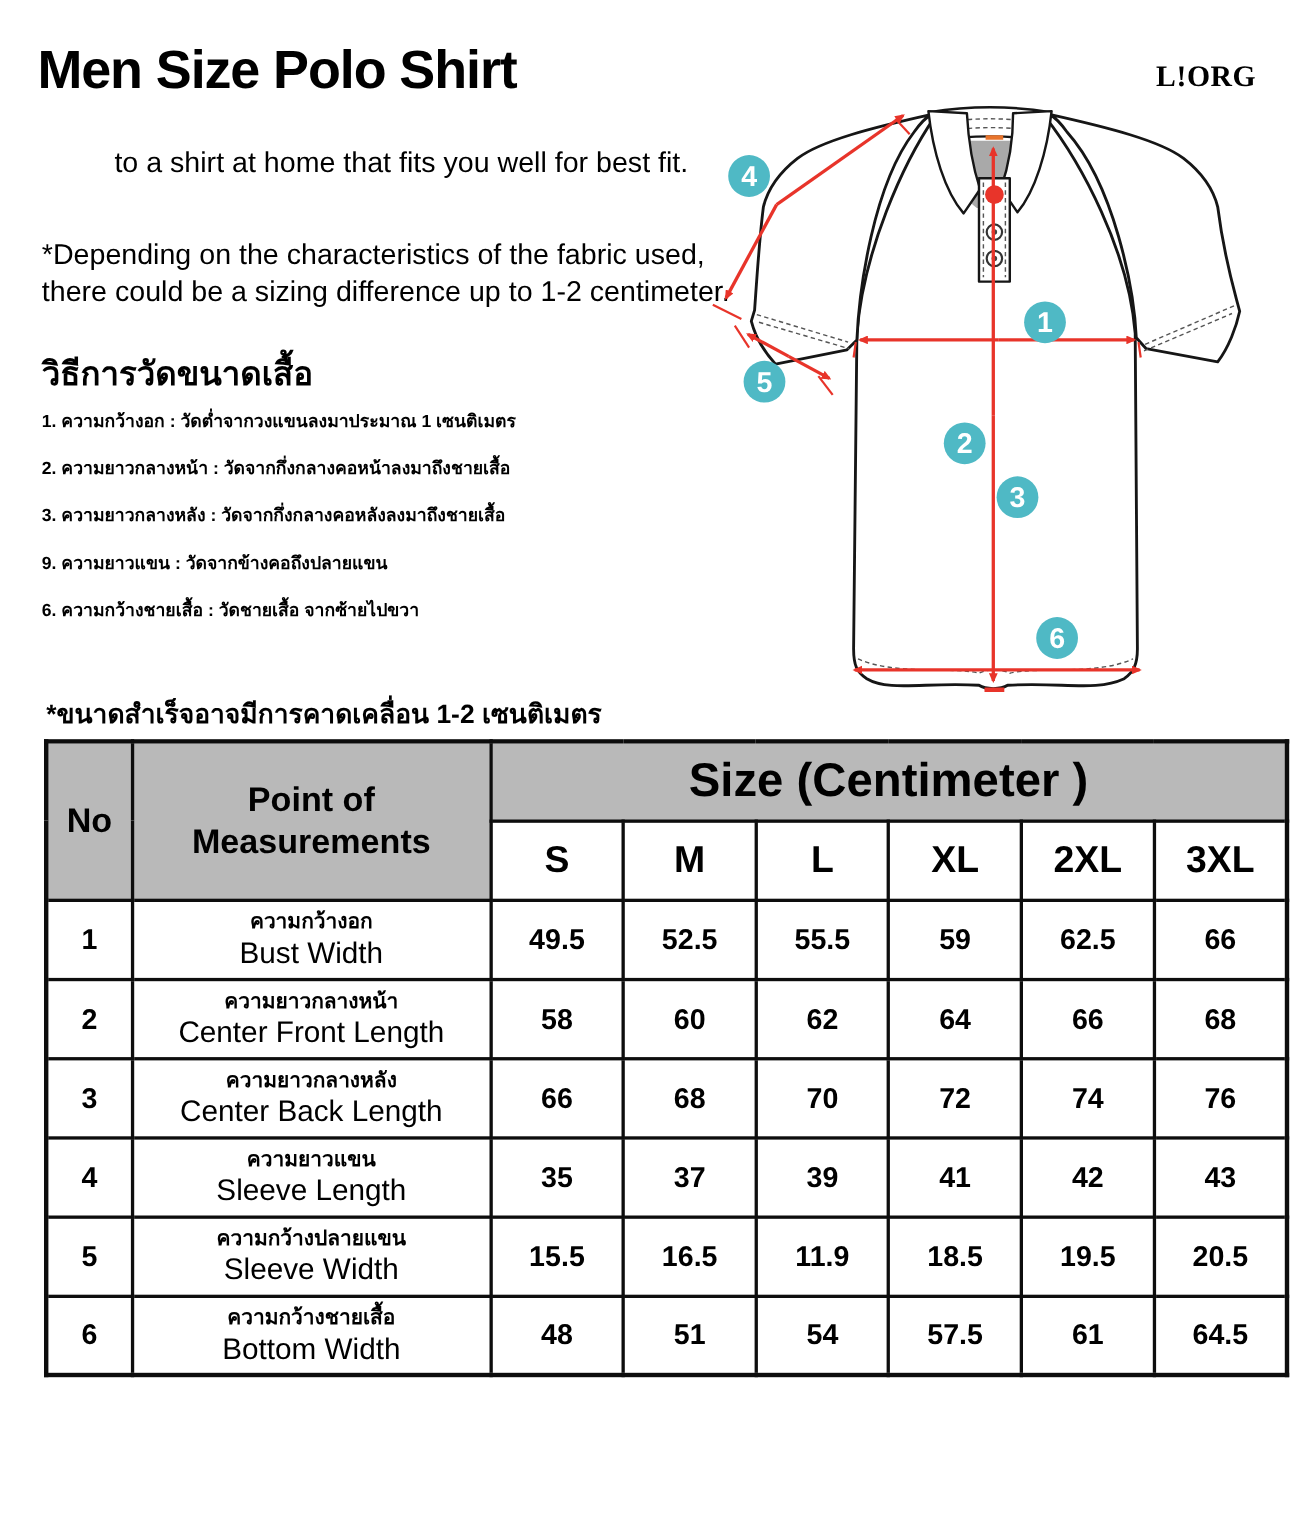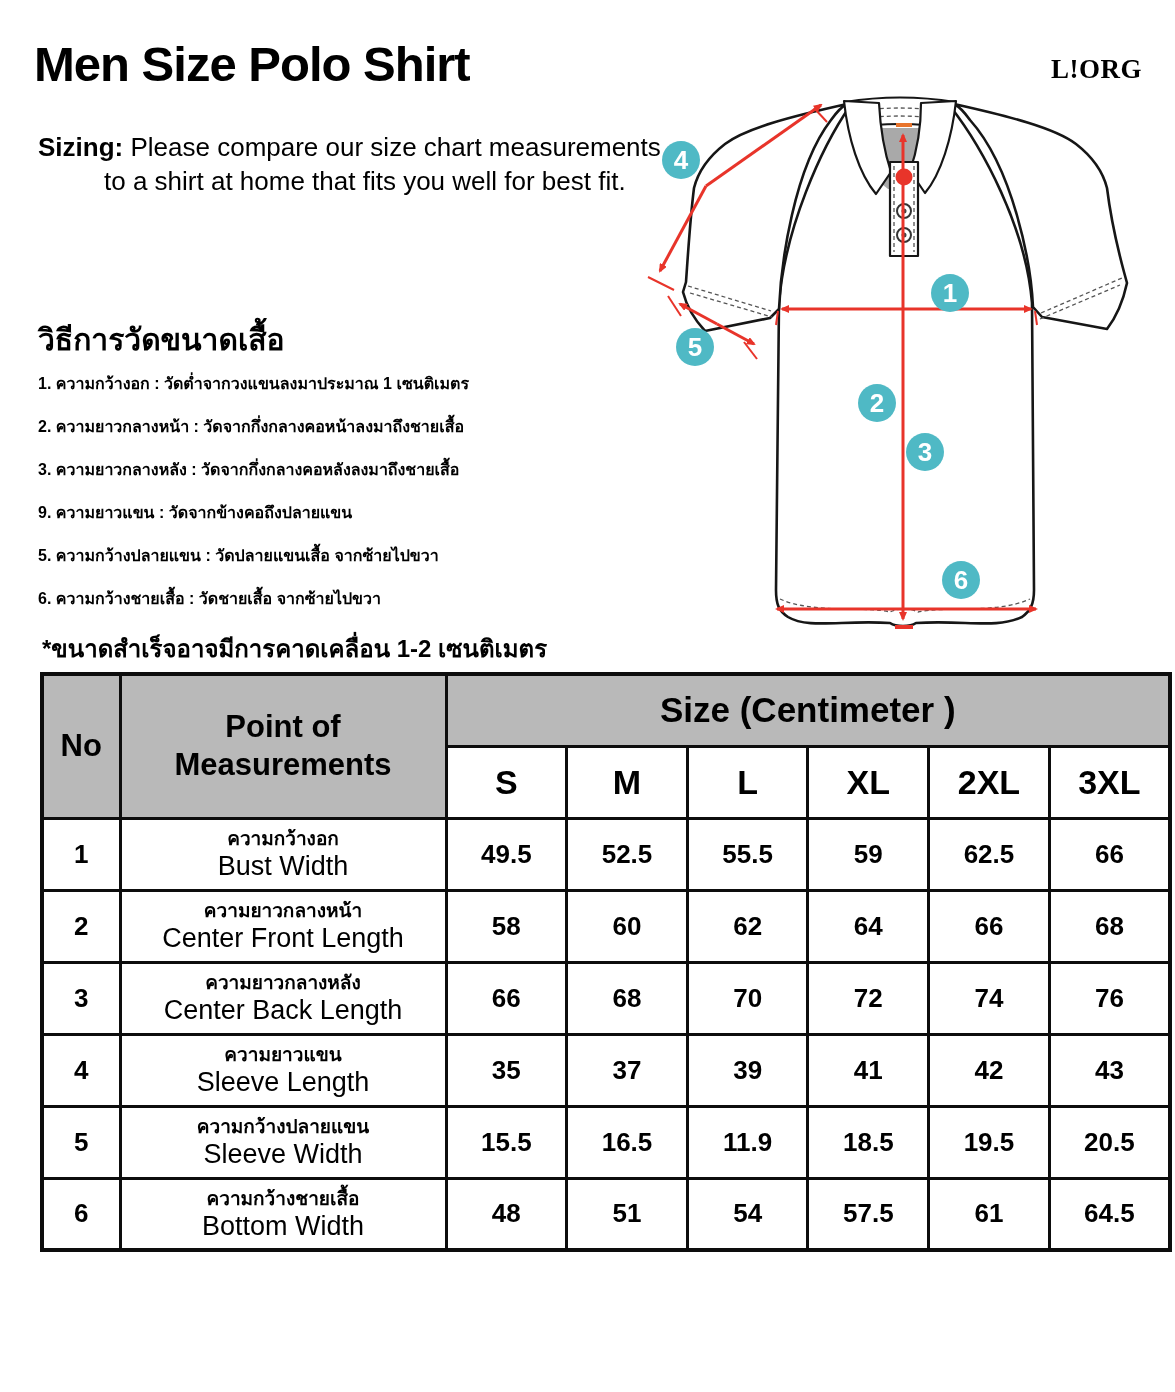--- a/index.html
+++ b/index.html
@@ -42,49 +42,51 @@
   .btn-dot{fill:#444;stroke:none;}
   .marker-circle{fill:var(--teal);stroke:none;}
   .marker-num{fill:#ffffff;font-size:26px;font-weight:700;text-anchor:middle;
               font-family:"Liberation Sans","DejaVu Sans",sans-serif;}
 
   .table-wrap{position:absolute;left:40px;top:672px;}
   table{border-collapse:collapse;table-layout:fixed;width:1132px;border:4px solid #0d0d0d;}
   th,td{border:3px solid #0d0d0d;text-align:center;vertical-align:middle;padding:0;overflow:hidden;}
   .h-no{width:78px;background:var(--gray-header);font-size:31px;font-weight:700;}
   .h-point{width:326px;background:var(--gray-header);font-size:31px;font-weight:700;line-height:38px;padding:0 34px;}
-  .h-size{background:var(--gray-header);font-size:35px;font-weight:700;height:72px;}
+  .h-size{background:var(--gray-header);font-size:43px;font-weight:700;height:72px;}
   .size-header-row th{height:72px;font-size:34px;font-weight:700;background:#fff;}
   tbody td{height:72px;background:#fff;}
   .c-no{font-size:26px;font-weight:700;}
   .thai-label{font-size:19px;font-weight:700;line-height:25px;}
   .en-label{font-size:27px;font-weight:400;line-height:31px;}
   .c-val{font-size:26px;font-weight:700;margin-top:34px;}
 </style>
 </head>
 <body>
 
 <div class="page">
 
   <div class="title">Men Size Polo Shirt</div>
   <div class="logo">L!ORG</div>
 
   <div class="intro-sizing">
-    <div><span class="lbl">Sizing:</span> <span>Please compare our size chart measurements</span></div>
     <div class="line2">to a shirt at home that fits you well for best fit.</div>
   </div>
 
+  <div class="intro-fabric">
+    <div>*Depending on the characteristics of the fabric used,</div>
+    <div>there could be a sizing difference up to 1-2 centimeter.</div>
+  </div>
 
   <div class="thai-heading">วิธีการวัดขนาดเสื้อ</div>
   <div class="thai-list">
       <div class="thai-item">1. ความกว้างอก : วัดต่ำจากวงแขนลงมาประมาณ 1 เซนติเมตร</div>
       <div class="thai-item">2. ความยาวกลางหน้า : วัดจากกึ่งกลางคอหน้าลงมาถึงชายเสื้อ</div>
       <div class="thai-item">3. ความยาวกลางหลัง : วัดจากกึ่งกลางคอหลังลงมาถึงชายเสื้อ</div>
       <div class="thai-item">9. ความยาวแขน : วัดจากข้างคอถึงปลายแขน</div>
-      <div class="thai-item">5. ความกว้างปลายแขน : วัดปลายแขนเสื้อ จากซ้ายไปขวา</div>
       <div class="thai-item">6. ความกว้างชายเสื้อ : วัดชายเสื้อ จากซ้ายไปขวา</div>
     </div>
 
   <div class="tolerance-note">*ขนาดสำเร็จอาจมีการคาดเคลื่อน 1-2 เซนติเมตร</div>
 
   <svg class="diagram" viewBox="0 0 547 567" xmlns="http://www.w3.org/2000/svg">
     <defs>
       <marker id="ah" markerWidth="9" markerHeight="8" refX="7" refY="4" orient="auto" markerUnits="userSpaceOnUse">
         <path d="M0,0 L9,4 L0,8 Z" fill="#e8342a"></path>
       </marker>

